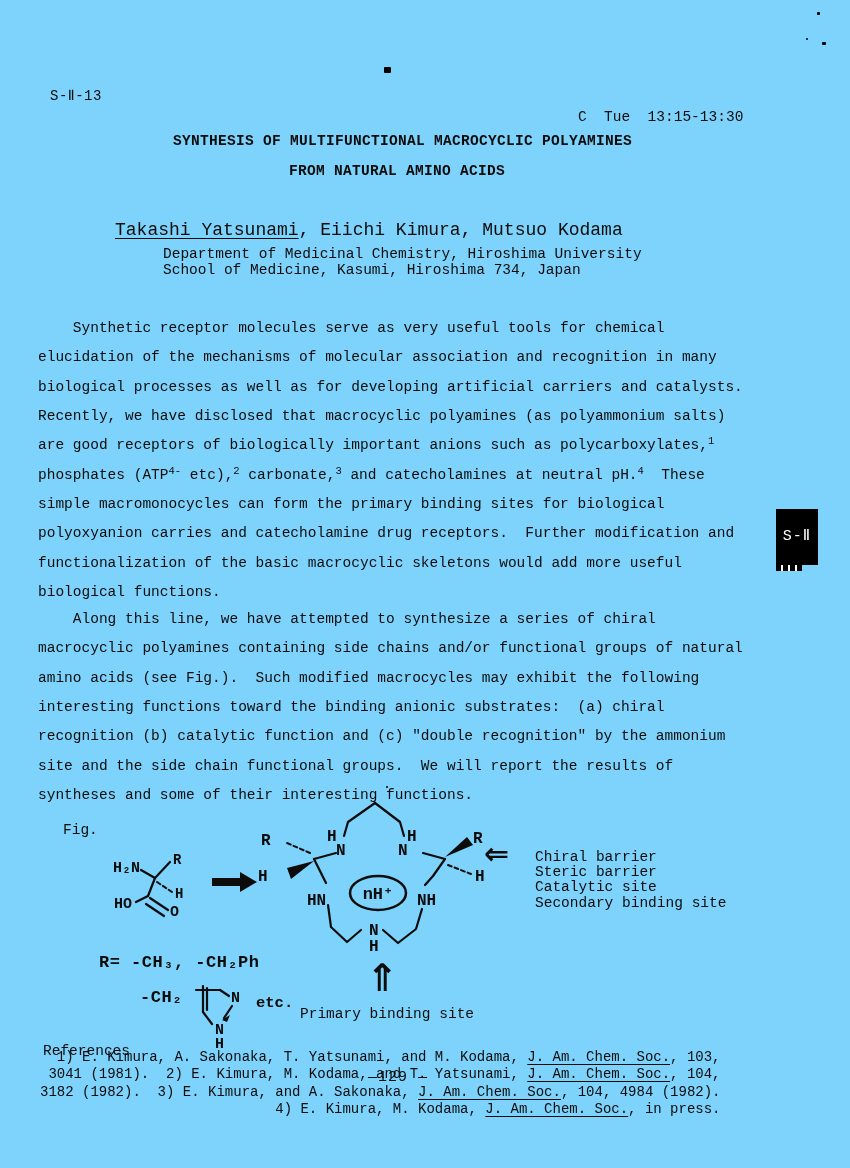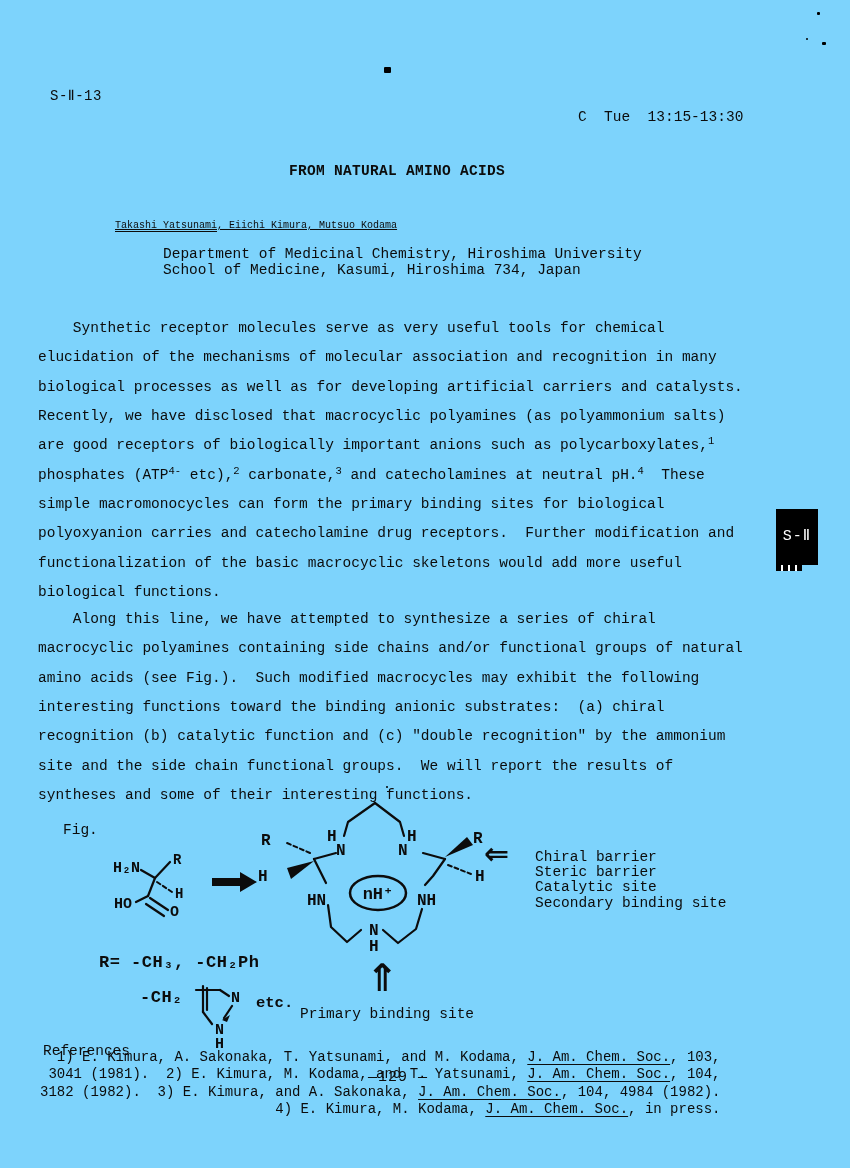--- a/index.html
+++ b/index.html
@@ -5,21 +5,21 @@
   html,body{margin:0;padding:0;background:#888;}
   .page{
     position:relative;width:850px;height:1168px;background:#7dd3fc;
     font-family:"Liberation Mono","DejaVu Sans Mono",monospace;
     color:#0c0c0c;overflow:hidden;
   }
   .abs{position:absolute;white-space:pre;}
   .t145{font-size:14.5px;line-height:14.5px;margin-top:24px;}
   .hdr{font-size:14px;letter-spacing:.5px;}
   .title{font-size:14.5px;letter-spacing:.3px;font-weight:bold;}
-  .authors{font-size:10px;text-decoration:underline;}
+  .authors{font-size:18px;}
   .affil{font-size:14.5px;line-height:16.5px;}
   .para{font-size:14.5px;}
   .para .tline{height:29.35px;white-space:pre;}
   .refs{font-size:14px;}
   .refs .tline{height:17.4px;white-space:pre;text-align:right;}
   sup{font-size:10.5px;line-height:0;vertical-align:5px;}
   .ul{text-decoration:underline;text-underline-offset:2.5px;}
   .figtext{font-size:14.5px;}
   .anno .tline{height:15.2px;white-space:pre;}
   .formula{font-size:17px;font-weight:bold;letter-spacing:.5px;}
@@ -45,20 +45,21 @@
 
   <div class="abs hdr" style="left:50px;top:87px;">S-Ⅱ-13</div>
   <div class="abs t145" style="left:578px;top:86px;">C  Tue  13:15-13:30</div>
 
   <div class="speck" style="left:384px;top:67px;width:7px;height:6px;"></div>
   <div class="speck" style="left:817px;top:12px;width:3px;height:3px;"></div>
   <div class="speck" style="left:806px;top:38px;width:2px;height:2px;"></div>
   <div class="speck" style="left:822px;top:42px;width:4px;height:3px;"></div>
   <div class="speck" style="left:386px;top:786px;width:2px;height:2px;"></div>
 
+  <div class="abs title" style="left:173px;top:133px;">SYNTHESIS OF MULTIFUNCTIONAL MACROCYCLIC POLYAMINES</div>
   <div class="abs title" style="left:289px;top:163px;">FROM NATURAL AMINO ACIDS</div>
 
   <div class="abs authors" style="left:115px;top:220px;"><span class="ul">Takashi Yatsunami</span>, Eiichi Kimura, Mutsuo Kodama</div>
   <div class="abs affil" style="left:163px;top:246px;">Department of Medicinal Chemistry, Hiroshima University</div>
   <div class="abs affil" style="left:163px;top:262px;">School of Medicine, Kasumi, Hiroshima 734, Japan</div>
 
   <div class="abs para" style="left:38px;top:320px;"><div class="tline">    Synthetic receptor molecules serve as very useful tools for chemical</div><div class="tline">elucidation of the mechanisms of molecular association and recognition in many</div><div class="tline">biological processes as well as for developing artificial carriers and catalysts.</div><div class="tline">Recently, we have disclosed that macrocyclic polyamines (as polyammonium salts)</div><div class="tline">are good receptors of biologically important anions such as polycarboxylates,<sup>1</sup></div><div class="tline">phosphates (ATP<sup>4-</sup> etc),<sup>2</sup> carbonate,<sup>3</sup> and catecholamines at neutral pH.<sup>4</sup>  These</div><div class="tline">simple macromonocycles can form the primary binding sites for biological</div><div class="tline">polyoxyanion carries and catecholamine drug receptors.  Further modification and</div><div class="tline">functionalization of the basic macrocyclic skeletons would add more useful</div><div class="tline">biological functions.</div></div>
   <div class="abs para" style="left:38px;top:611px;"><div class="tline">    Along this line, we have attempted to synthesize a series of chiral</div><div class="tline">macrocyclic polyamines containing side chains and/or functional groups of natural</div><div class="tline">amino acids (see Fig.).  Such modified macrocycles may exhibit the following</div><div class="tline">interesting functions toward the binding anionic substrates:  (a) chiral</div><div class="tline">recognition (b) catalytic function and (c) "double recognition" by the ammonium</div><div class="tline">site and the side chain functional groups.  We will report the results of</div><div class="tline">syntheses and some of their interesting functions.</div></div>
 
   <div class="abs figtext" style="left:63px;top:822px;">Fig.</div>

